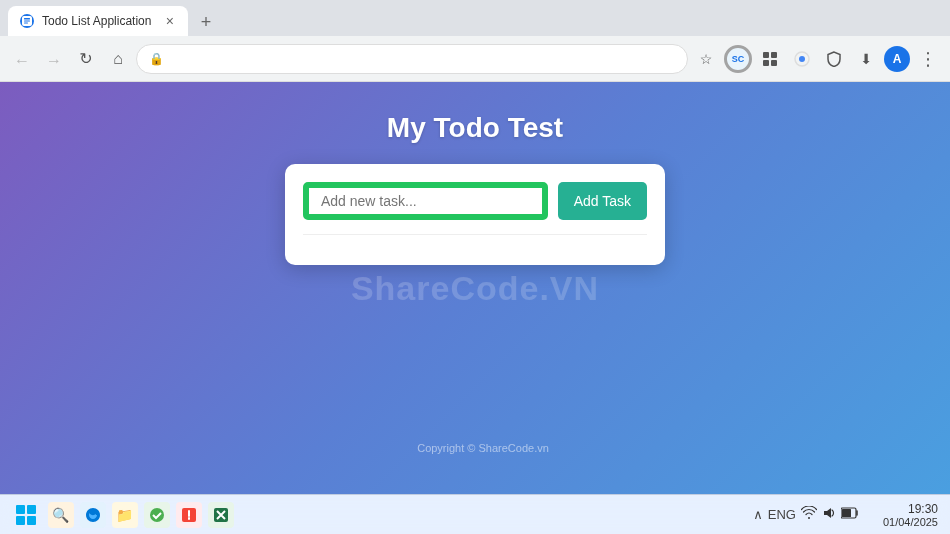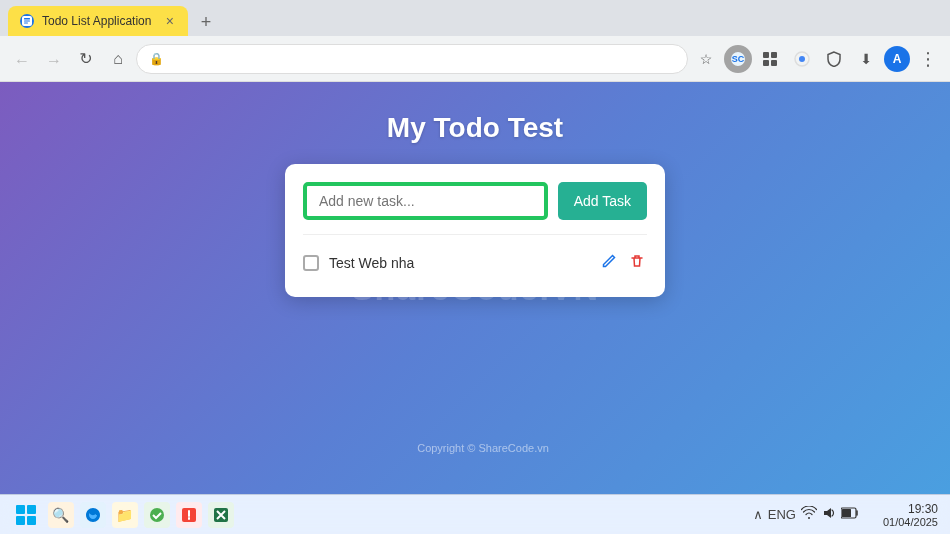--- a/index.html
+++ b/index.html
@@ -3,37 +3,37 @@
   <meta charset="utf-8">
   <style>
     * { margin: 0; padding: 0; box-sizing: border-box; }
     body { width: 950px; height: 534px; overflow: hidden; font-family: Arial, sans-serif; }
 
     
     .browser-outer { width: 950px; height: 534px; display: flex; flex-direction: column; background: #f1f3f4; }
 
     
     .tab-bar { height: 36px; background: #dee1e6; display: flex; align-items: flex-end; padding: 0 8px; }
-    .tab { display: flex; align-items: center; background: #fde047; border-radius: 8px 8px 0 0; padding: 0 12px; height: 30px; min-width: 180px; max-width: 240px; font-size: 12px; color: #333; gap: 8px; position: relative; }
+    .tab { display: flex; align-items: center; background: #ffffff; border-radius: 8px 8px 0 0; padding: 0 12px; height: 30px; min-width: 180px; max-width: 240px; font-size: 12px; color: #333; gap: 8px; position: relative; }
     .tab-favicon { width: 14px; height: 14px; background: #1a73e8; border-radius: 50%; display: flex; align-items: center; justify-content: center; }
     .tab-title { flex: 1; overflow: hidden; white-space: nowrap; text-overflow: ellipsis; font-size: 12px; }
     .tab-close { cursor: pointer; color: #666; font-size: 14px; line-height: 1; padding: 2px; }
     .new-tab-btn { width: 28px; height: 28px; display: flex; align-items: center; justify-content: center; color: #666; font-size: 18px; cursor: pointer; margin-left: 4px; }
 
     
     .address-bar { height: 46px; background: #f1f3f4; display: flex; align-items: center; padding: 0 8px; gap: 4px; border-bottom: 1px solid #ddd; }
     .nav-btn { width: 28px; height: 28px; display: flex; align-items: center; justify-content: center; cursor: pointer; border-radius: 50%; color: #555; font-size: 16px; }
     .nav-btn.disabled { color: #bbb; cursor: default; }
     .url-bar { flex: 1; height: 30px; background: #fff; border: 1px solid #ddd; border-radius: 15px; display: flex; align-items: center; padding: 0 12px; font-size: 13px; color: #333; gap: 8px; }
     .url-lock { color: #555; font-size: 12px; }
     .url-text { flex: 1; }
     .toolbar-right { display: flex; align-items: center; gap: 4px; }
     .toolbar-icon { width: 28px; height: 28px; display: flex; align-items: center; justify-content: center; cursor: pointer; border-radius: 50%; color: #555; font-size: 14px; }
     .profile-icon { width: 26px; height: 26px; border-radius: 50%; background: #1a73e8; display: flex; align-items: center; justify-content: center; color: white; font-size: 12px; font-weight: bold; cursor: pointer; }
-    .sharecode-logo { width: 28px; height: 28px; background: #e8f4fc; border-radius: 50%; display: flex; align-items: center; justify-content: center; font-size: 9px; color: #1a73e8; font-weight: bold; border: 7px solid #a3a3a3; }
+    .sharecode-logo { width: 28px; height: 28px; background: #e8f4fc; border-radius: 50%; display: flex; align-items: center; justify-content: center; font-size: 9px; color: #1a73e8; font-weight: bold; border: 3px solid #a3a3a3; }
 
     
     .page-content {
       flex: 1;
       background: linear-gradient(135deg, #7c5cbf 0%, #5a7fd4 50%, #4a9fe0 100%);
       display: flex;
       flex-direction: column;
       align-items: center;
       padding: 30px 20px 20px;
       position: relative;
@@ -70,21 +70,21 @@
 
     .input-row {
       display: flex;
       gap: 10px;
       margin-bottom: 14px;
     }
 
     .task-input {
       flex: 1;
       height: 38px;
-      border: 4px solid #22c55e;
+      border: 6px solid #22c55e;
       border-radius: 5px;
       padding: 0 12px;
       font-size: 14px;
       color: #999;
       outline: none;
     }
 
     .add-btn {
       height: 38px;
       padding: 8px 16px;
@@ -247,36 +247,20 @@
     <div class="watermark">ShareCode.VN</div>
 
     <h1 class="page-title">My Todo Test</h1>
 
     <div class="todo-card">
       <div class="input-row">
         <input type="text" class="task-input" placeholder="Add new task..." style="">
         <button class="add-btn">Add Task</button>
       </div>
       <hr class="divider">
-      <div class="todo-item">
-        <input type="checkbox" class="todo-checkbox" style="">
-        <span class="todo-text">Test Web nha</span>
-        <div class="todo-actions">
-          <button class="edit-btn" title="Edit">
-            <svg width="16" height="16" viewBox="0 0 16 16" fill="none">
-              <path d="M11.5 2.5l2 2-9 9H2.5v-2l9-9z" stroke="#1a73e8" stroke-width="1.5" fill="none"></path>
-            </svg>
-          </button>
-          <button class="delete-btn" title="Delete">
-            <svg width="16" height="16" viewBox="0 0 16 16" fill="none">
-              <path d="M3 5h10M6 5V3h4v2M5 5l.5 8h5L11 5" stroke="#e53935" stroke-width="1.5" fill="none" stroke-linecap="round"></path>
-            </svg>
-          </button>
-        </div>
-      </div>
     </div>
 
     <div class="copyright-bar">Copyright © ShareCode.vn</div>
   </div>
 
   <div class="taskbar">
     <div class="taskbar-left">
 
       <div class="start-btn">
         <svg width="22" height="22" viewBox="0 0 22 22">

